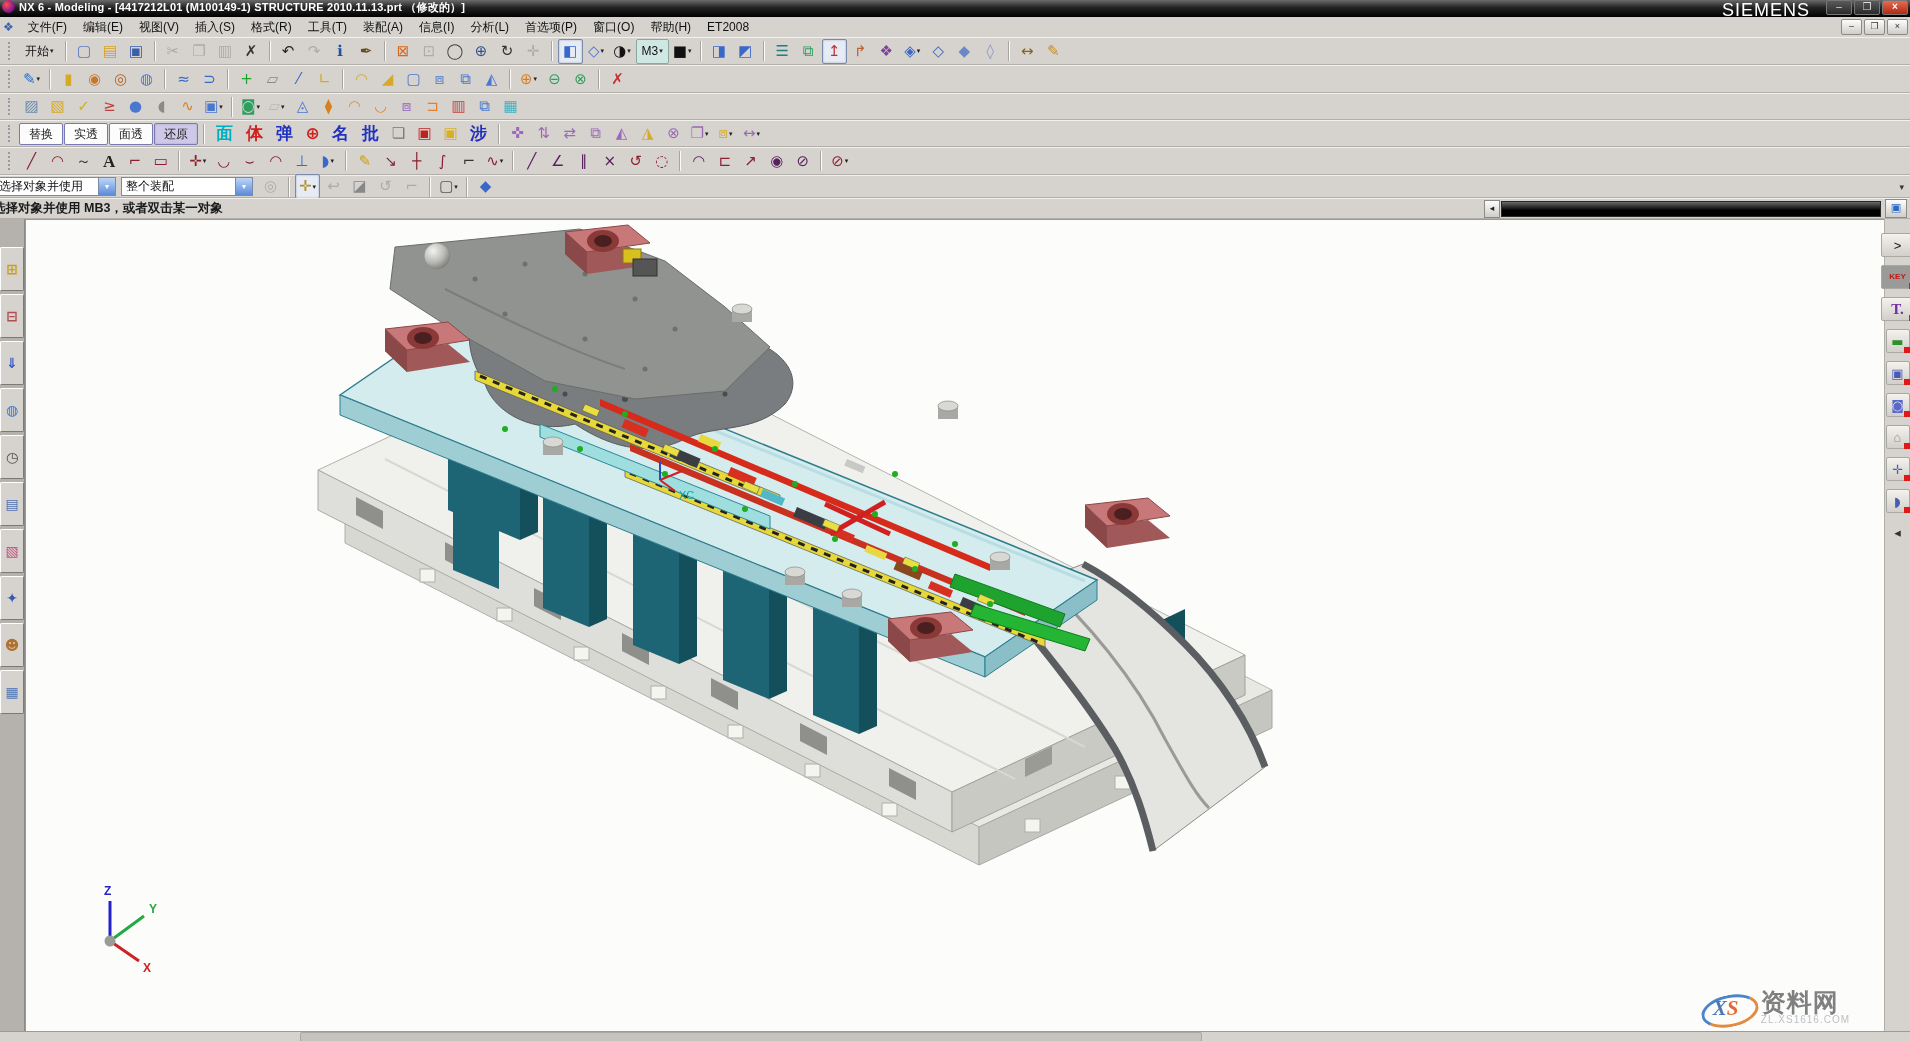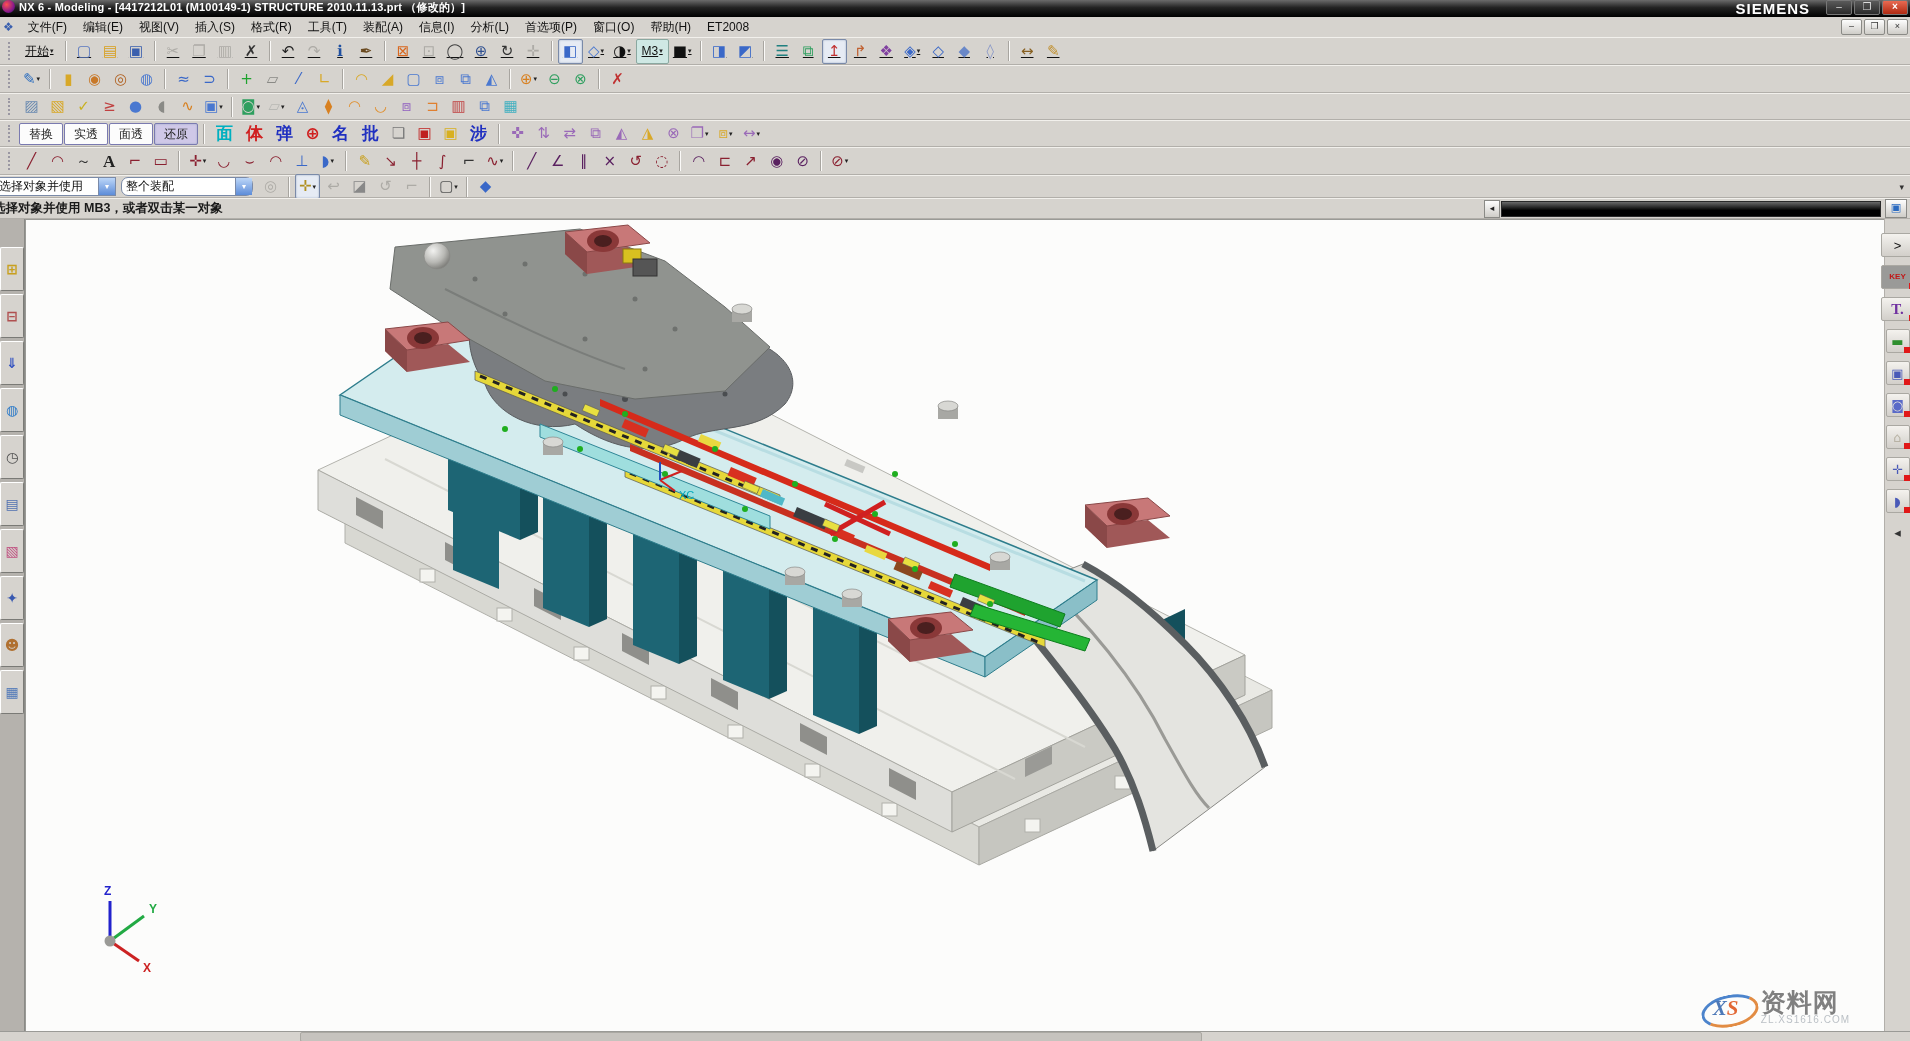--- a/index.html
+++ b/index.html
@@ -5,39 +5,39 @@
   html,body{margin:0;padding:0;background:#000;}
   #screen{position:relative;width:1910px;height:1041px;overflow:hidden;
     font-family:"Liberation Sans","DejaVu Sans",sans-serif;font-size:12px;color:#111;
     background:#d6d3ce;}
   
   #titlebar{position:absolute;left:0;top:0;width:100%;height:17px;
     background:linear-gradient(#6a6a6a,#222 45%,#000);display:flex;align-items:flex-start;color:#fff;}
   .nxlogo{width:13px;height:13px;border-radius:50%;margin:0 4px 0 2px;
     background:radial-gradient(circle at 35% 35%,#ff5050,#8a1a8a 60%,#201060);}
   #titlebar .ttl{font-size:11px;font-weight:bold;letter-spacing:.2px;white-space:nowrap;}
-  #titlebar .brand{margin-left:auto;margin-right:16px;font-weight:bold;font-size:15px;letter-spacing:1px;}
+  #titlebar .brand{margin-left:auto;margin-right:16px;font-weight:normal;font-size:18px;letter-spacing:1px;}
   .wbtn{width:24px;height:13px;margin-right:2px;border:1px solid #777;border-radius:2px;
     background:linear-gradient(#5a5a5a,#2a2a2a);color:#ddd;font-size:10px;line-height:11px;text-align:center;}
   .wbtn.close{background:linear-gradient(#e86a52,#b02a12);color:#fff;font-weight:bold;}
   
   #menubar{position:absolute;left:0;top:17px;width:100%;height:20px;background:#d6d3ce;
     border-bottom:1px solid #b8b5b0;display:flex;align-items:center;}
   .docicon{color:#3a5fae;font-size:12px;margin:0 6px 0 3px;}
   #menubar .tbi{border:none;height:32px;width:auto;padding:0 8px;}
   #menubar .g{font-size:12px;color:#111;}
   #menubar .spacer{flex:1;}
   .wbtn2{width:19px;height:14px;margin-right:2px;border:1px solid #8a8a86;border-radius:2px;
     background:linear-gradient(#fdfdfd,#cfcdc8);color:#333;font-size:9px;line-height:12px;text-align:center;}
   
   .bar{position:absolute;left:0;width:100%;background:#d6d3ce;box-sizing:border-box;
     border-top:1px solid #f2f0ec;border-bottom:1px solid #b2afaa;
     display:flex;align-items:center;padding-left:8px;gap:1px;}
   .bar::before{content:"";width:3px;height:70%;border-left:2px dotted #9a97a2;margin-right:5px;}
-  #tb1{top:37px;height:28px;text-decoration:underline;} #tb2{top:65px;height:28px;} #tb3{top:93px;height:27px;}
+  #tb1{top:37px;height:28px;} #tb2{top:65px;height:28px;} #tb3{top:93px;height:27px;}
   #tb4{top:120px;height:27px;} #tb5{top:147px;height:28px;}
   .tbi{width:23px;height:23px;display:inline-flex;align-items:center;justify-content:center;
     border:1px solid transparent;border-radius:2px;flex:none;}
   .tbi .g{font-family:"DejaVu Sans",sans-serif;font-size:15px;line-height:1;font-style:normal;font-weight:normal;}
   .tbi.txt{width:auto;padding:0 5px;}
   .tbi.txt .g{font-size:12px;font-family:"Liberation Sans","DejaVu Sans",sans-serif;}
   .tbi.m3{background:#cfe8e4;border:1px solid #8aa8a0;}
   .tbi.pressed{border:1px solid #7a8aa8;background:#e6ebf4;box-shadow:inset 0 0 2px #9aa8c0;}
   .tbi.dis .g{color:#adaba6!important;}
   .caret{font-size:7px;color:#222;margin-left:1px;font-style:normal;text-decoration:none;}
@@ -606,21 +606,21 @@
         <b class="g" style="color: rgb(138, 32, 48);">⊘</b>
         <u class="caret">▾</u>
       </span>
     </div>
 
   <div id="selbar" class="bar">
     <div class="combo" style="width:122px;margin-left:-6px;">
       <span class="val">选择对象并使用</span>
       <span class="arrow">▾</span>
     </div>
-    <div class="combo" style="width:132px;border-radius:7px;">
+    <div class="combo" style="width:132px;">
       <span class="val">整个装配</span>
       <span class="arrow">▾</span>
     </div>
     <span style="display:flex;align-items:center;gap:1px;">
         <span class="tbi dis">
           <b class="g" style="color: rgb(153, 153, 153);">◎</b>
         </span>
         <i class="tsep"></i>
         <span class="tbi pressed">
           <b class="g" style="color: rgb(176, 144, 32);">✛</b>

